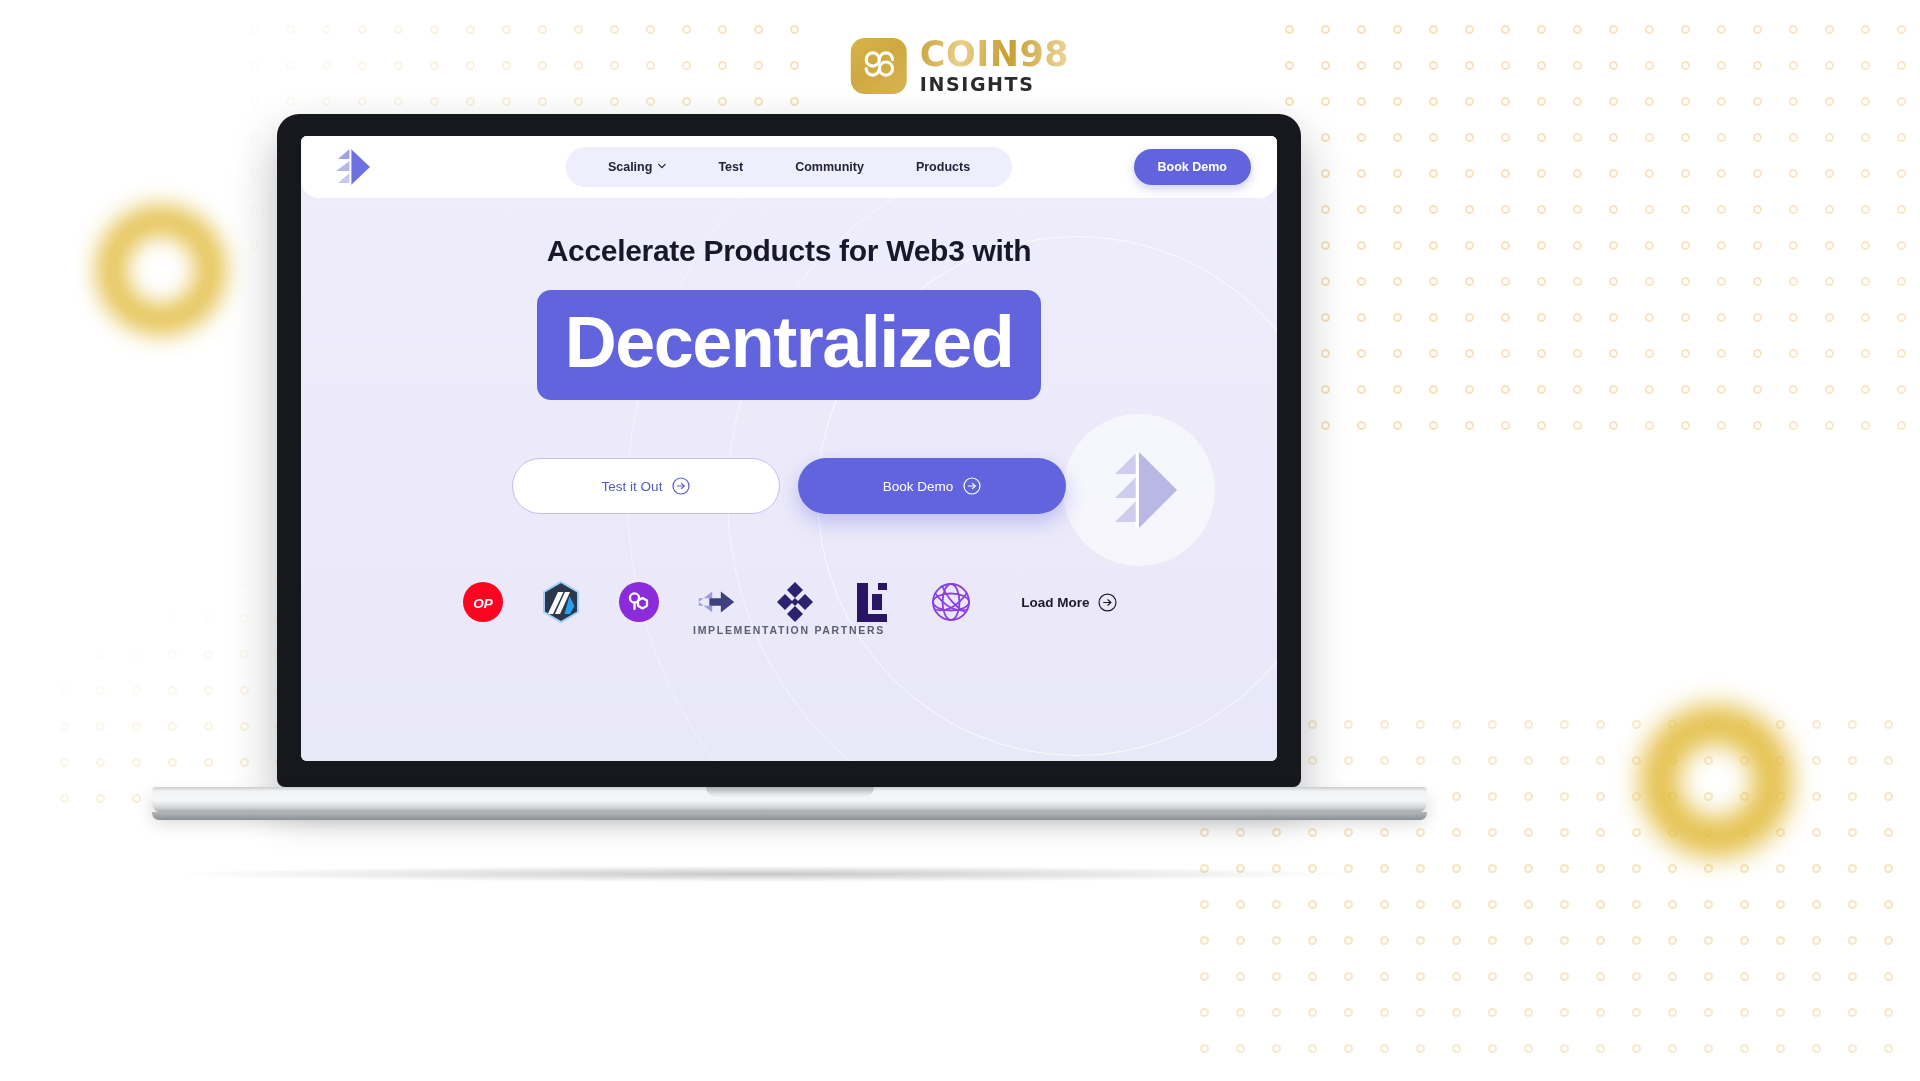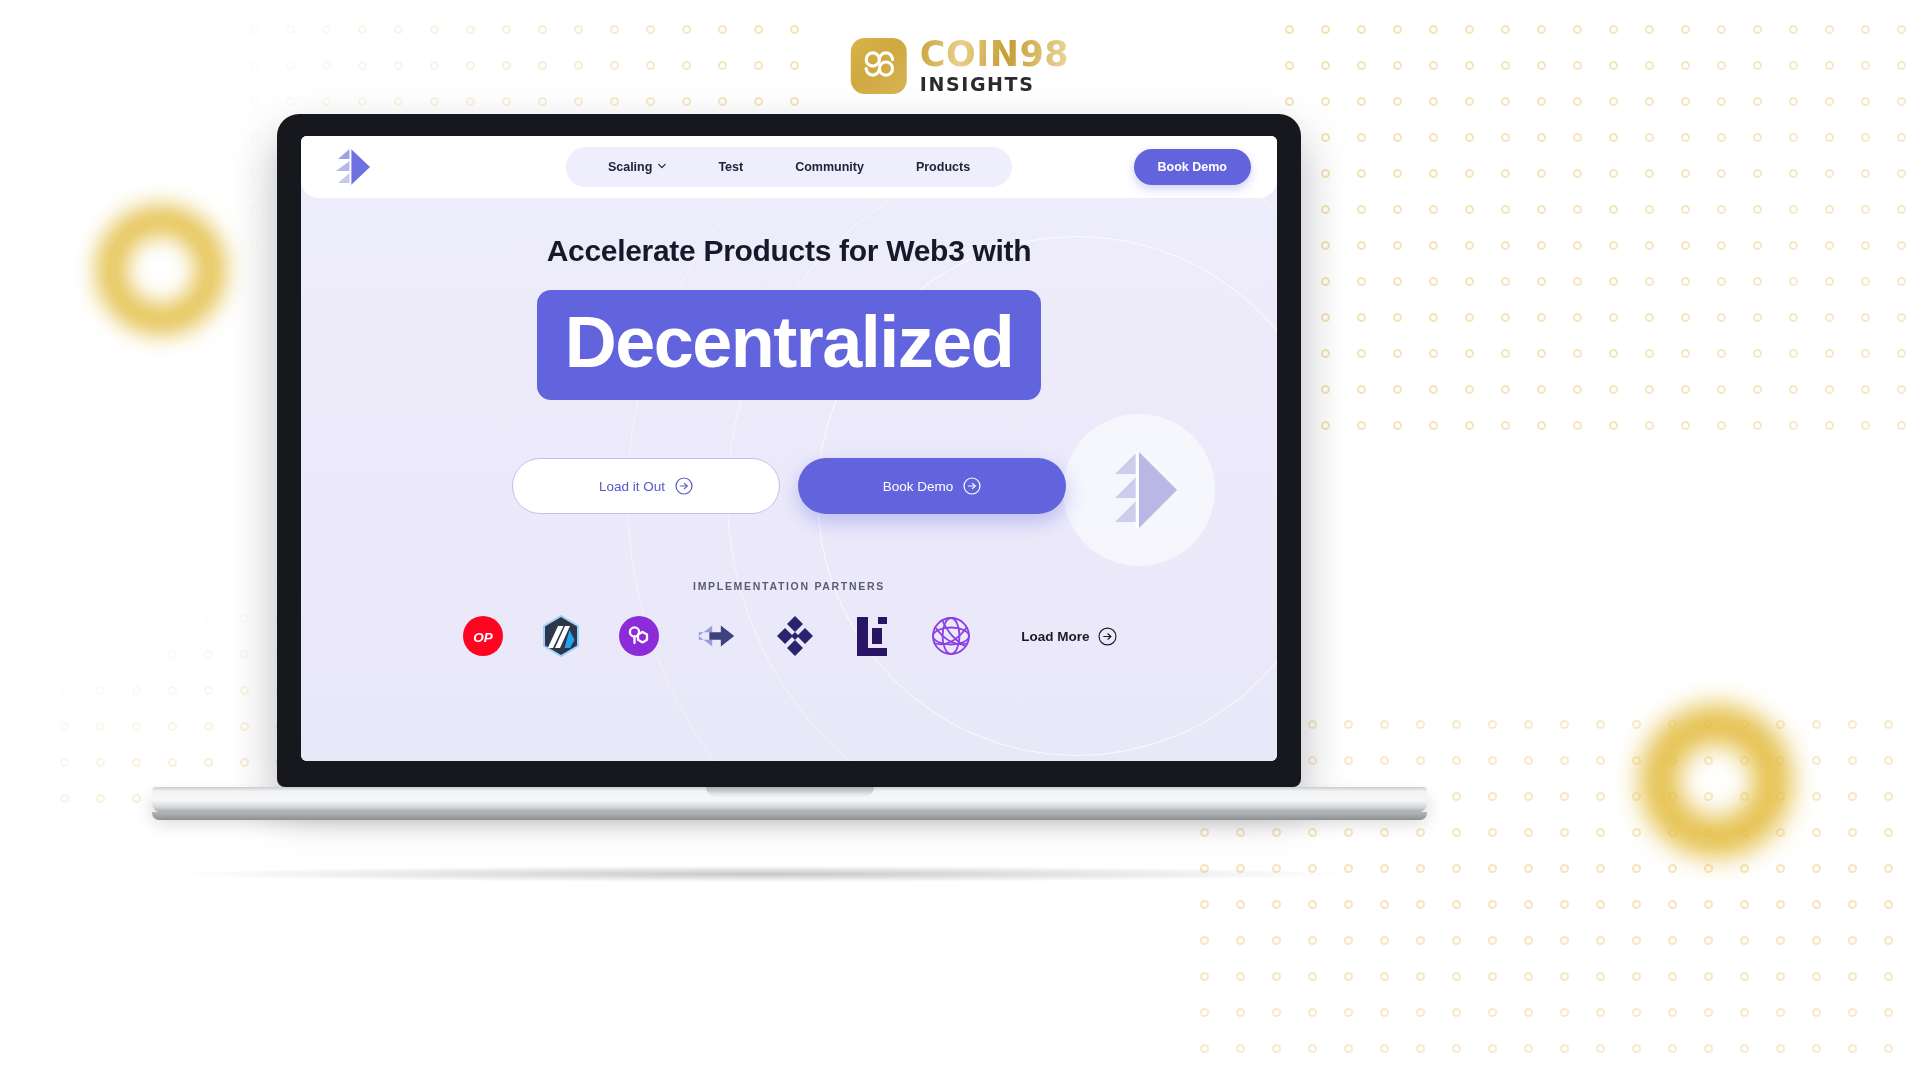--- a/index.html
+++ b/index.html
@@ -1011,42 +1011,40 @@
 
           <section id="hero">
             <div id="hero-eyebrow">Accelerate Products for Web3 with</div>
 
             <div id="hl-wrap">
               <span id="hl-word">Decentralized</span>
             </div>
 
             <div id="cta-row">
               <button class="cta ghost">
-                <span>Load it Out</span>
+                <span>Test it Out</span>
                 <svg width="18" height="18" viewBox="0 0 18 18">
                   <circle cx="9" cy="9" r="8" fill="none" stroke="#5558c9" stroke-width="1.2"></circle>
                   <path d="M5.4 9 H12" stroke="#5558c9" stroke-width="1.2" stroke-linecap="round"></path>
                   <path d="M9.4 6.4 L12.2 9 L9.4 11.6" fill="none" stroke="#5558c9" stroke-width="1.2" stroke-linecap="round" stroke-linejoin="round"></path>
                 </svg>
               </button>
 
               <button class="cta solid">
                 <span>Book Demo</span>
                 <svg width="18" height="18" viewBox="0 0 18 18">
                   <circle cx="9" cy="9" r="8" fill="none" stroke="#ffffff" stroke-width="1.2"></circle>
                   <path d="M5.4 9 H12" stroke="#ffffff" stroke-width="1.2" stroke-linecap="round"></path>
                   <path d="M9.4 6.4 L12.2 9 L9.4 11.6" fill="none" stroke="#ffffff" stroke-width="1.2" stroke-linecap="round" stroke-linejoin="round"></path>
                 </svg>
               </button>
             </div>
           </section>
 
           <section id="partners">
-            <div id="partners-label">IMPLEMENTATION PARTNERS</div>
-
             <div id="partner-row">
 
               <div class="plogo">
                 <svg width="42" height="42" viewBox="0 0 42 42" aria-hidden="true">
                   <circle cx="21" cy="21" r="20" fill="#ff0420"></circle>
                   <text x="21" y="26.5" text-anchor="middle" fill="#ffffff" font-family="Liberation Sans, sans-serif" font-size="13.5" font-weight="bold" font-style="italic">OP</text>
                 </svg>
               </div>
 
               <div class="plogo">
@@ -1108,20 +1106,22 @@
               <div id="load-more">
                 <span>Load More</span>
                 <svg width="19" height="19" viewBox="0 0 18 18">
                   <circle cx="9" cy="9" r="8" fill="none" stroke="#1a1a28" stroke-width="1.1"></circle>
                   <path d="M5.4 9 H12" stroke="#1a1a28" stroke-width="1.1" stroke-linecap="round"></path>
                   <path d="M9.4 6.4 L12.2 9 L9.4 11.6" fill="none" stroke="#1a1a28" stroke-width="1.1" stroke-linecap="round" stroke-linejoin="round"></path>
                 </svg>
               </div>
 
             </div>
+
+            <div id="partners-label">IMPLEMENTATION PARTNERS</div>
           </section>
 
         </div>
       </div>
     </div>
 
     <div id="base">
       <div id="notch"></div>
       <div id="base-lip"></div>
     </div>

